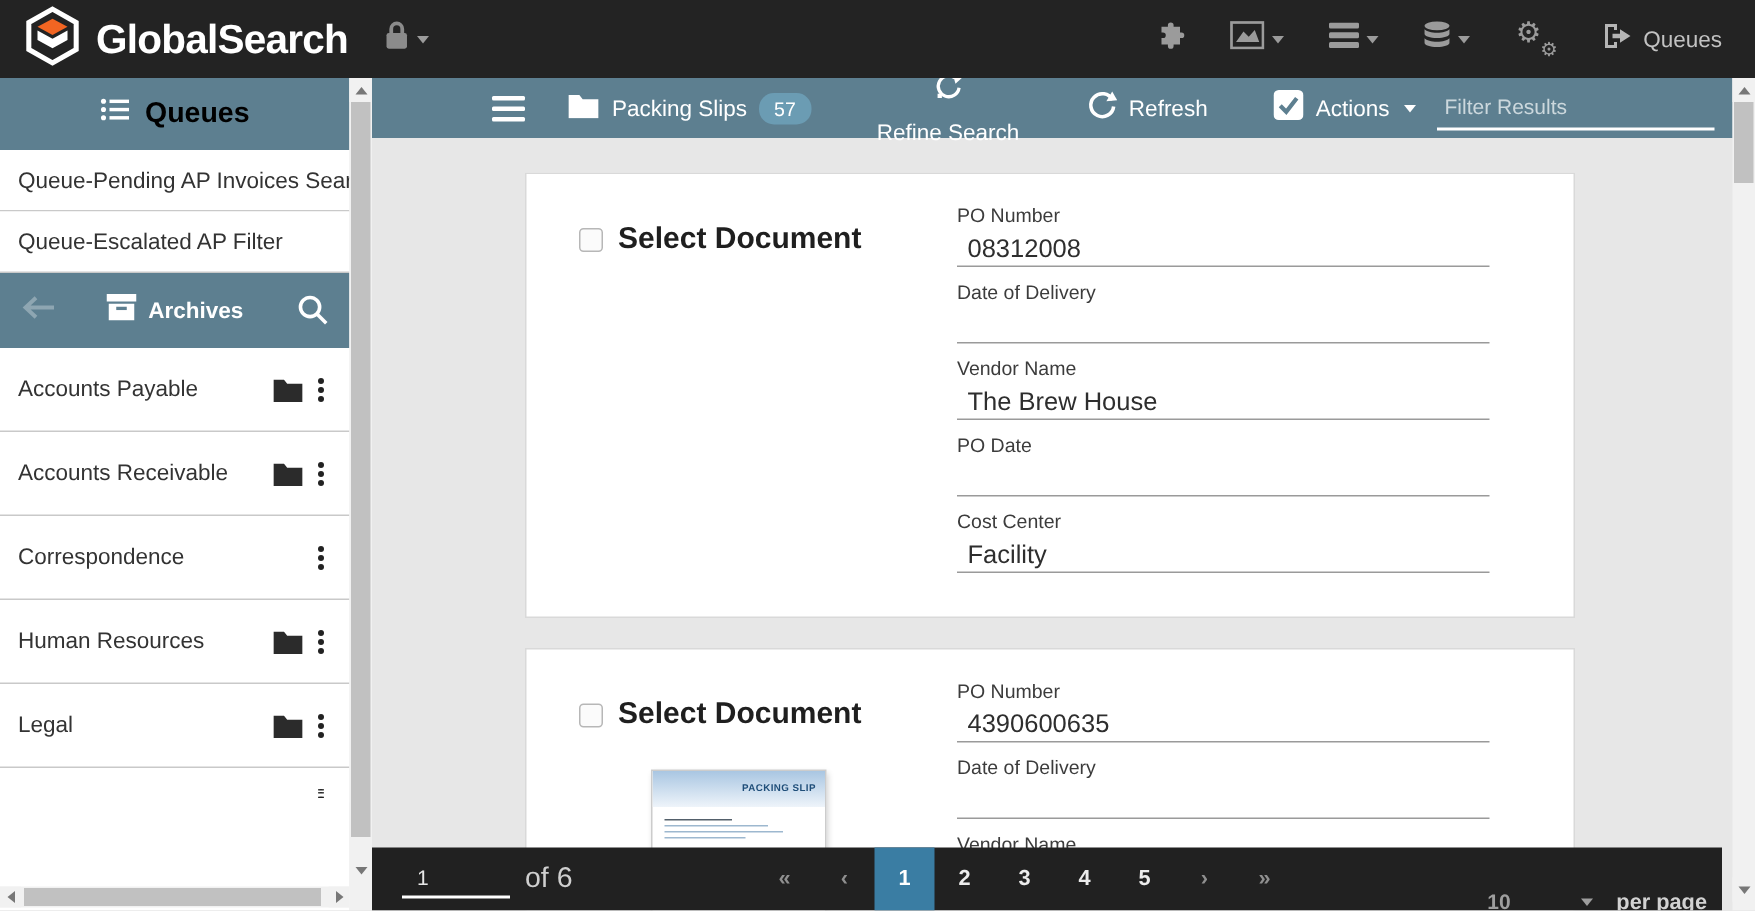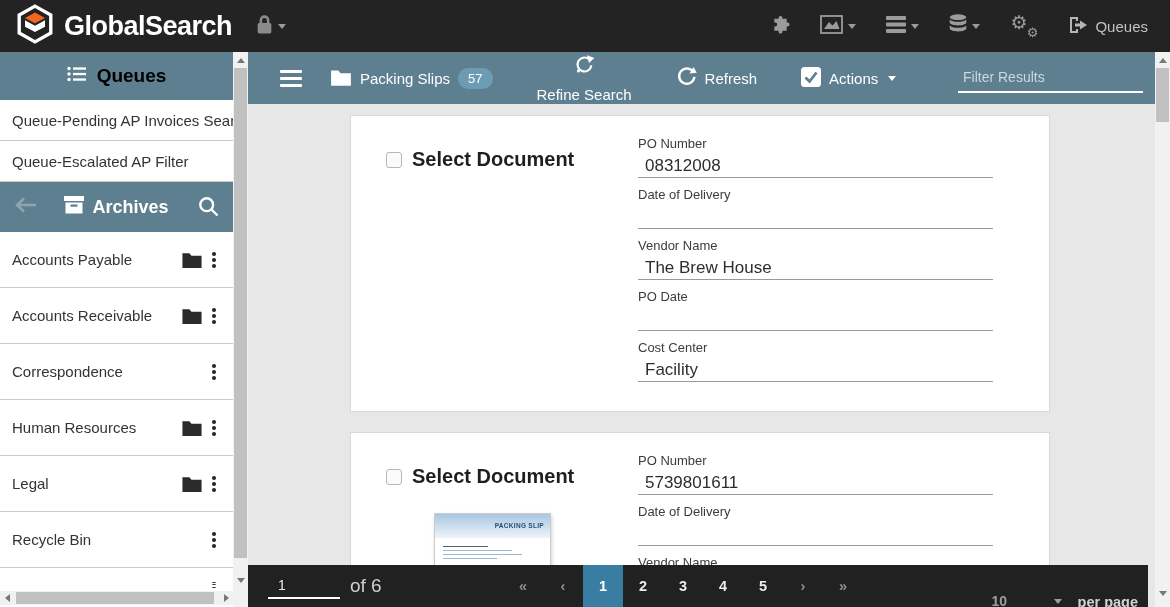--- a/index.html
+++ b/index.html
@@ -21,21 +21,21 @@
   .gear-small { position:absolute; right:0; bottom:0; font-size:13px; line-height:13px; }
   .logout { display:flex; align-items:center; gap:7px; color:#c2c2c2; font-size:15px; cursor:pointer; }
 
   
   .sidebar { position:absolute; left:0; top:52px; width:233px; height:555px; background:#fff; overflow:hidden; }
   .s-header { height:48px; background:#5d7f90; color:#000000; display:flex; align-items:center;
               justify-content:center; gap:10px; font-size:19px; font-weight:bold; }
   .queue-row { height:41px; border-bottom:1px solid #c9c9c9; display:flex; align-items:center;
                padding-left:12px; font-size:15px; color:#333; white-space:nowrap; overflow:hidden; cursor:pointer; background:#fff; }
   .archives-header { height:50px; background:#5d7f90; color:#fff; position:relative; display:flex;
-                     align-items:center; justify-content:center; gap:8px; font-size:18px; font-weight:bold; }
+                     align-items:center; justify-content:center; gap:8px; font-size:15px; font-weight:bold; }
   .back-arrow { position:absolute; left:14px; top:14px; cursor:pointer; }
   .search-btn { position:absolute; right:14px; top:14px; cursor:pointer; }
   .archive-row { height:56px; border-bottom:1px solid #c9c9c9; display:flex; align-items:center;
                  padding:0 12px; background:#fff; cursor:pointer; }
   .archive-label { flex:1; font-size:15px; color:#333; white-space:nowrap; overflow:hidden; }
   .folder-slot { width:30px; display:flex; justify-content:center; }
   .kebab { width:14px; display:flex; flex-direction:column; align-items:center; gap:2px; cursor:pointer; padding:4px 0; }
   .kebab i { width:4px; height:4px; border-radius:50%; background:#222; }
   .partial-row { height:23px; overflow:hidden; display:flex; justify-content:flex-end; padding-right:12px; background:#fff; }
   .partial-row .kebab { margin-top:10px; }
@@ -49,21 +49,21 @@
   .tri-down { width:0; height:0; border-left:4px solid transparent; border-right:4px solid transparent; border-top:5px solid #777; }
   .tri-left { width:0; height:0; border-top:4px solid transparent; border-bottom:4px solid transparent; border-right:5px solid #777; }
   .tri-right { width:0; height:0; border-top:4px solid transparent; border-bottom:4px solid transparent; border-left:5px solid #777; }
   .sb-thumb { position:absolute; left:1px; width:13px; background:#c1c1c1; cursor:grab; }
   .hsb { position:absolute; left:0; bottom:2px; width:233px; height:14px; background:#f1f1f1; z-index:41; }
   .hsb .sb-btn { height:14px; width:14px; top:0; }
   .hsb-thumb { position:absolute; top:1px; left:16px; width:198px; height:12px; background:#c1c1c1; cursor:grab; }
 
   
   .main { position:absolute; left:248px; top:52px; width:907px; height:555px; }
-  .toolbar { height:52px; background:#5d7f90; display:flex; align-items:center; color:#fff; }
+  .toolbar { height:40px; background:#5d7f90; display:flex; align-items:center; color:#fff;padding-left:48px; }
   .hamburger { margin-left:32px; display:flex; flex-direction:column; gap:4px; cursor:pointer; }
   .hamburger i { width:22px; height:3px; background:#fff; border-radius:1px; }
   .tb-item { display:flex; align-items:center; gap:8px; font-size:15px; cursor:pointer; }
   .tb-title { margin-left:28px; }
   .badge { background:#6b9cb3; color:#fff; font-size:13px; padding:3px 10px; border-radius:10px; }
   .tb-refine { margin-left:44px;flex-direction:column; } .tb-refresh { margin-left:44px; } .tb-actions { margin-left:44px; }
   .tb-caret { width:0; height:0; border-left:4px solid transparent; border-right:4px solid transparent; border-top:5px solid #fff; margin-left:2px; }
   .filter-input { margin-left:auto; margin-right:12px; width:185px; background:transparent; border:none;
                   border-bottom:2px solid #fff; color:#fff; font-size:14px; padding:6px 5px;
                   font-family:"Liberation Sans",sans-serif; outline:none; }
@@ -322,33 +322,20 @@
             <path d="M1 2 h6.5 l2 2.5 H19 v11.5 H1 z"></path>
           </svg>
         </span>
         <span class="kebab">
           <i></i>
           <i></i>
           <i></i>
         </span>
       </div>
 
-      <div class="archive-row">
-        <span class="archive-label">Recycle Bin</span>
-        <span class="folder-slot" style="visibility: hidden;">
-          <svg width="22" height="17" viewBox="0 0 20 16" fill="#2b2b2b">
-            <path d="M1 2 h6.5 l2 2.5 H19 v11.5 H1 z"></path>
-          </svg>
-        </span>
-        <span class="kebab">
-          <i></i>
-          <i></i>
-          <i></i>
-        </span>
-      </div>
     </div>
 
   <div class="partial-row">
     <span class="kebab">
         <i></i>
         <i></i>
         <i></i>
       </span>
   </div>
 
@@ -487,21 +474,21 @@
         <div class="tb-cells">
             <i></i>
             <i></i>
             <i></i>
           </div>
       </div>
       <div class="fields">
 
           <div class="field">
             <div class="f-label">PO Number</div>
-            <div class="f-value">5739801611</div>
+            <div class="f-value">4390600635</div>
           </div>
 
           <div class="field">
             <div class="f-label">Date of Delivery</div>
             <div class="f-value"></div>
           </div>
 
           <div class="field">
             <div class="f-label">Vendor Name</div>
             <div class="f-value"></div>

